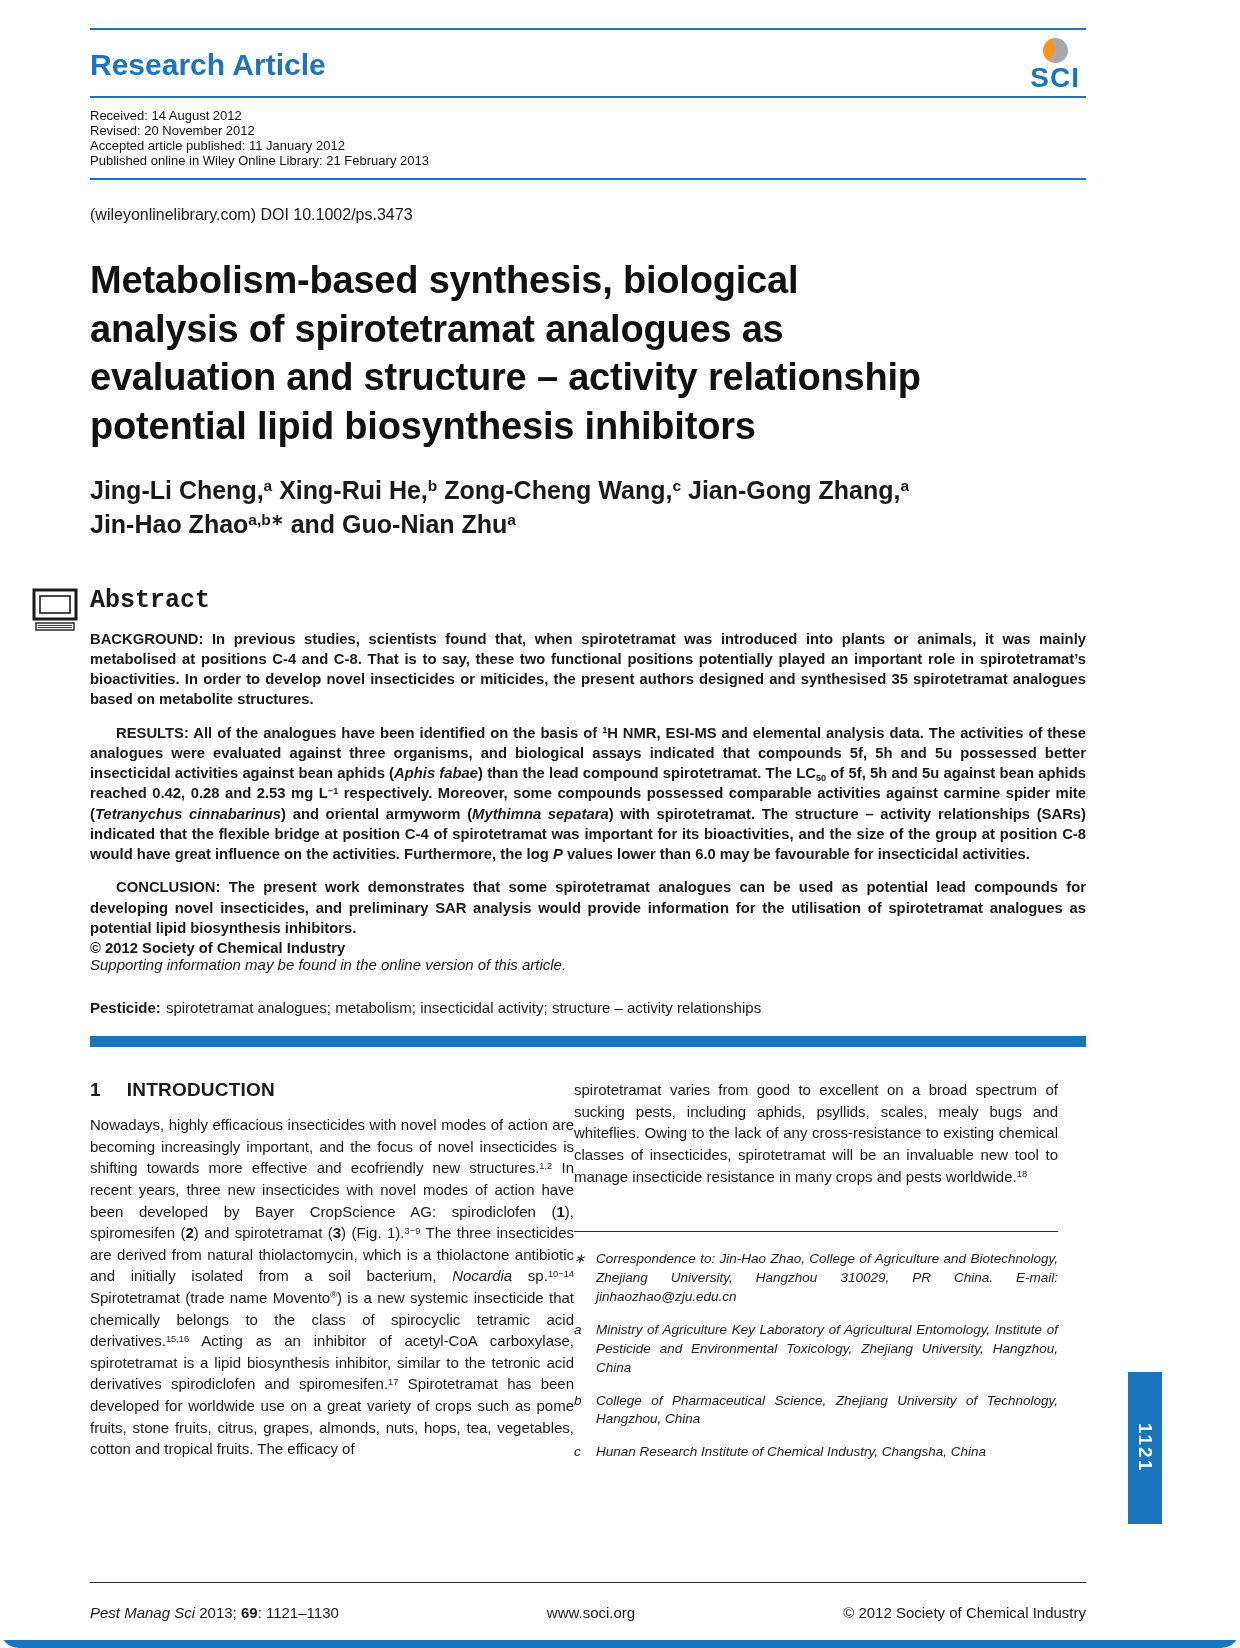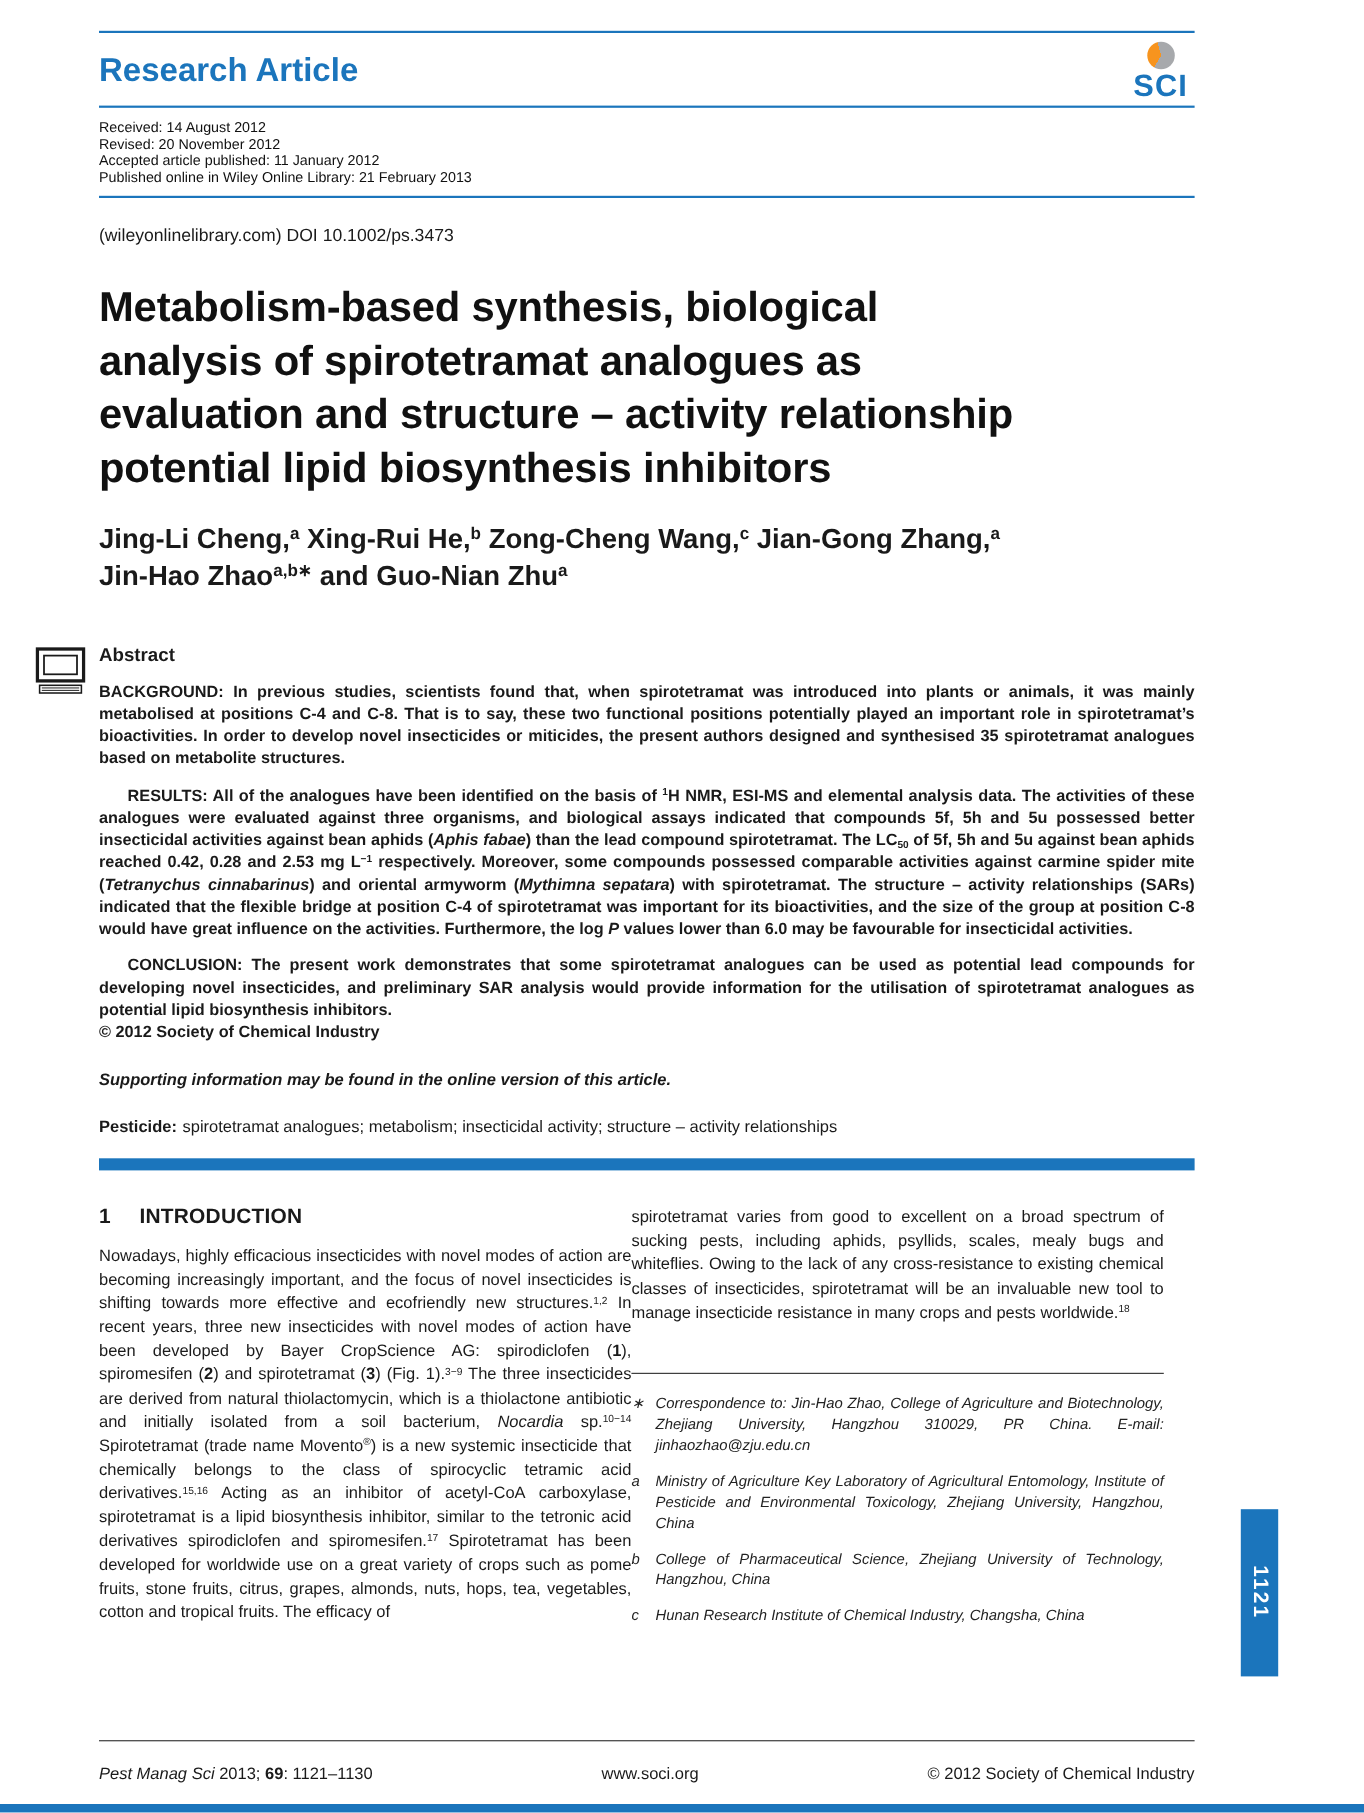--- a/index.html
+++ b/index.html
@@ -1,18 +1,18 @@
 <!DOCTYPE html>
 <html><head>
 <meta charset="utf-8">
 <style>
   * { margin:0; padding:0; box-sizing:border-box; }
   html,body { background:#ffffff; }
   body { font-family:"Liberation Sans", sans-serif; color:#1a1a1a; }
-  .page { position:relative; width:1240px; height:1648px; background:#fff; overflow:hidden; }
+  .page { position:relative; width:1240px; height:1648px; background:#fff; overflow:hidden;border-radius:19px; }
   .content { position:absolute; left:90px; top:0; width:996px; }
 
   .rule { background:#1b75bc; height:2px; }
   .rule-top { margin-top:28px; }
 
   .header-row { display:flex; justify-content:space-between; align-items:flex-start; padding:8px 0 4px; }
   .article-type { color:#1b75bc; font-size:30px; font-weight:bold; padding-top:10px; }
   .logo { display:flex; flex-direction:column; align-items:center; gap:1px; padding-right:6px; }
   .logo-globe { width:25px; height:25px; border-radius:50%;
     background: conic-gradient(from 210deg, #f7941e 0deg 135deg, #a7a9ac 135deg 360deg); }
@@ -26,26 +26,26 @@
 
   .authors { margin-top:22px; font-size:25px; font-weight:bold; line-height:1.38; }
 
   sup { font-size:62%; vertical-align:baseline; position:relative; top:-0.5em; }
   sub { font-size:62%; vertical-align:baseline; position:relative; top:0.28em; }
   .it { font-style:italic; }
   .bd { font-weight:bold; }
 
   .abstract { position:relative; margin-top:44px; }
   .abstract-icon { position:absolute; left:-58px; top:2px; }
-  .abstract-heading { font-size:17px; font-weight:bold; margin-bottom:14px; }
+  .abstract-heading { font-size:25px; font-weight:bold; margin-bottom:14px;font-family:Liberation Mono, monospace; }
   .ab-p { font-size:14.8px; font-weight:bold; line-height:1.37; text-align:justify; margin-bottom:13px; }
   .ab-p.indent { text-indent:26px; }
   .ab-p.tight { margin-bottom:2px; }
   .copyright { font-size:14.8px; font-weight:bold; }
-  .supporting { margin-top:26px; font-style:italic; font-size:15px;font-weight:bold; }
+  .supporting { font-style:italic; font-size:15px; }
   .keywords { margin-top:26px; font-size:15px; }
   .keywords strong { margin-right:5px; }
 
   .blue-bar { margin-top:20px; height:11px; background:#1b75bc; }
 
   .columns { display:flex; margin-top:32px; }
   .col { width:484px; }
   .section-heading { font-size:19px; font-weight:bold; margin-bottom:13px; letter-spacing:0.2px; }
   .sec-num { margin-right:26px; }
   .body-p { font-size:15px; line-height:1.44; text-align:justify; }

